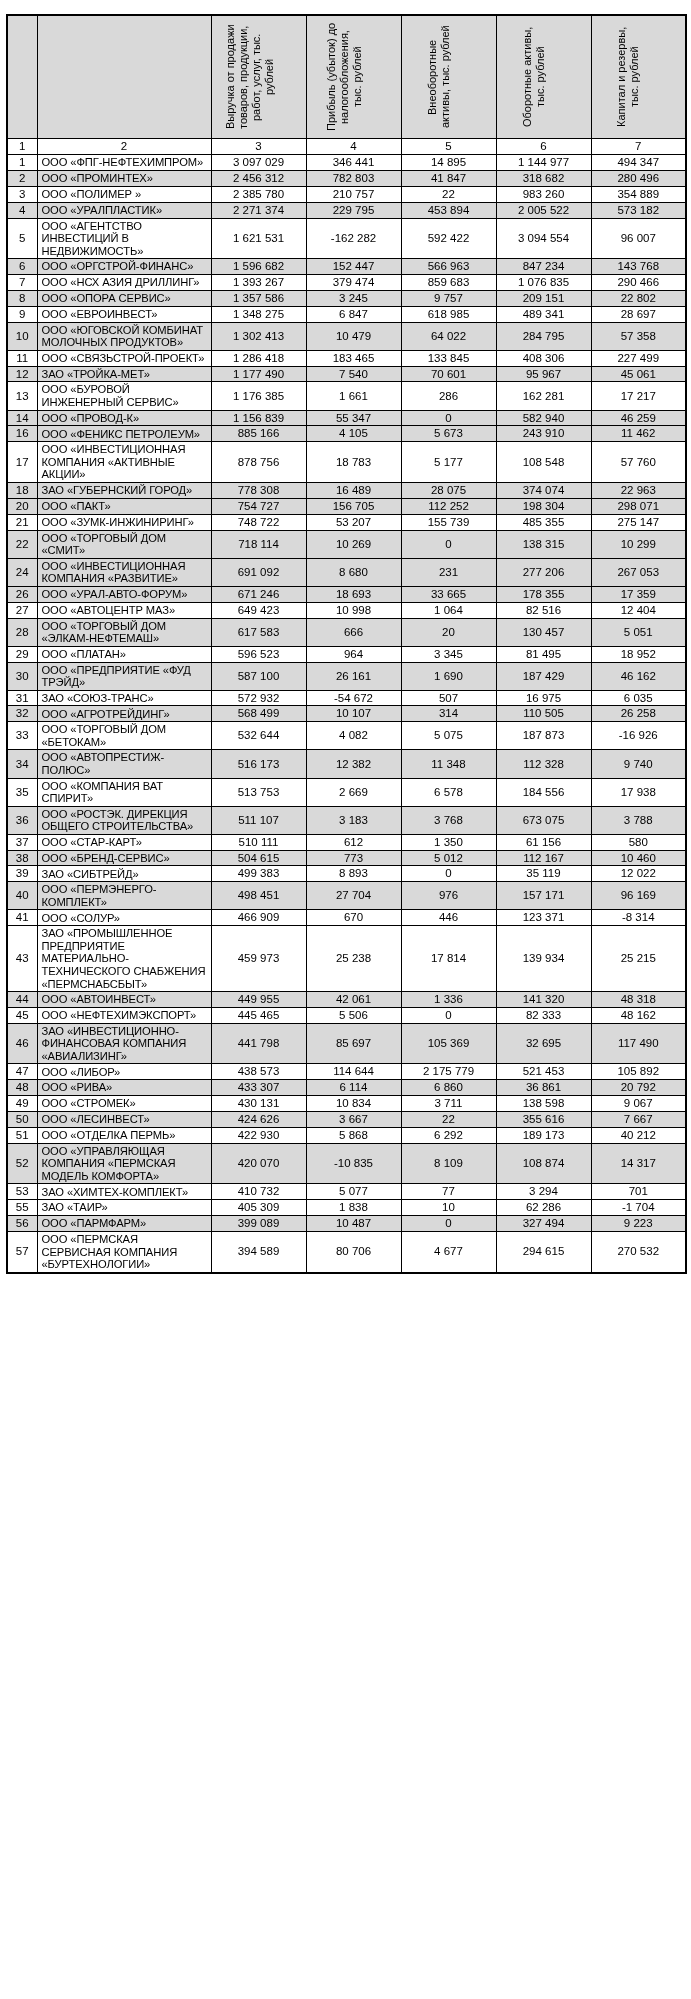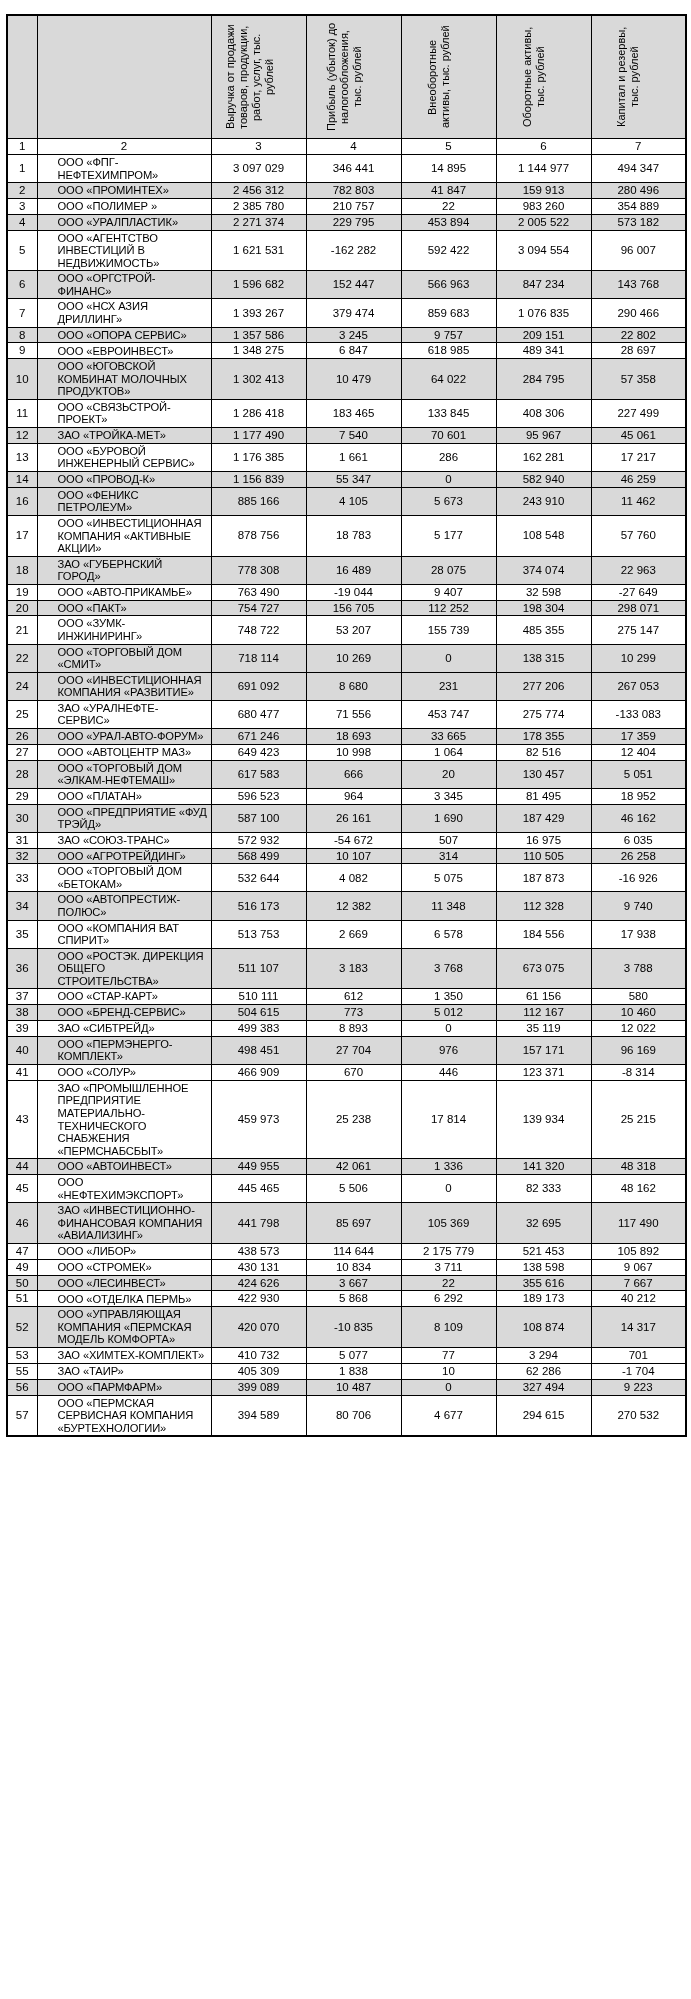--- a/index.html
+++ b/index.html
@@ -72,21 +72,21 @@
     height: 15px;
     padding: 0;
   }
   tr.data td.idx {
     text-align: center;
     font-size: 11.5px;
   }
   tr.data td.nm {
     text-align: left;
     font-size: 11.2px;
-    padding-left: 20px;
+    padding-left: 4px;
     letter-spacing: -0.1px;
   }
   tr.data td.val {
     text-align: center;
     font-size: 11.5px;
     white-space: nowrap;
   }
   tr.shade td { background: #d9d9d9; }
   tr.plain td { background: #ffffff; }
 </style>
@@ -133,21 +133,21 @@
           <td class="val">14 895</td>
           <td class="val">1 144 977</td>
           <td class="val">494 347</td>
         </tr>
         <tr class="data shade">
           <td class="idx">2</td>
           <td class="nm">ООО «ПРОМИНТЕХ»</td>
           <td class="val">2 456 312</td>
           <td class="val">782 803</td>
           <td class="val">41 847</td>
-          <td class="val">159 913</td>
+          <td class="val">318 682</td>
           <td class="val">280 496</td>
         </tr>
         <tr class="data plain">
           <td class="idx">3</td>
           <td class="nm">ООО «ПОЛИМЕР »</td>
           <td class="val">2 385 780</td>
           <td class="val">210 757</td>
           <td class="val">22</td>
           <td class="val">983 260</td>
           <td class="val">354 889</td>
@@ -271,29 +271,20 @@
         </tr>
         <tr class="data shade">
           <td class="idx">18</td>
           <td class="nm">ЗАО «ГУБЕРНСКИЙ ГОРОД»</td>
           <td class="val">778 308</td>
           <td class="val">16 489</td>
           <td class="val">28 075</td>
           <td class="val">374 074</td>
           <td class="val">22 963</td>
         </tr>
-        <tr class="data plain">
-          <td class="idx">19</td>
-          <td class="nm">ООО «АВТО-ПРИКАМЬЕ»</td>
-          <td class="val">763 490</td>
-          <td class="val">-19 044</td>
-          <td class="val">9 407</td>
-          <td class="val">32 598</td>
-          <td class="val">-27 649</td>
-        </tr>
         <tr class="data shade">
           <td class="idx">20</td>
           <td class="nm">ООО «ПАКТ»</td>
           <td class="val">754 727</td>
           <td class="val">156 705</td>
           <td class="val">112 252</td>
           <td class="val">198 304</td>
           <td class="val">298 071</td>
         </tr>
         <tr class="data plain">
@@ -316,29 +307,20 @@
         </tr>
         <tr class="data shade">
           <td class="idx">24</td>
           <td class="nm">ООО «ИНВЕСТИЦИОННАЯ КОМПАНИЯ «РАЗВИТИЕ»</td>
           <td class="val">691 092</td>
           <td class="val">8 680</td>
           <td class="val">231</td>
           <td class="val">277 206</td>
           <td class="val">267 053</td>
         </tr>
-        <tr class="data plain">
-          <td class="idx">25</td>
-          <td class="nm">ЗАО «УРАЛНЕФТЕ-СЕРВИС»</td>
-          <td class="val">680 477</td>
-          <td class="val">71 556</td>
-          <td class="val">453 747</td>
-          <td class="val">275 774</td>
-          <td class="val">-133 083</td>
-        </tr>
         <tr class="data shade">
           <td class="idx">26</td>
           <td class="nm">ООО «УРАЛ-АВТО-ФОРУМ»</td>
           <td class="val">671 246</td>
           <td class="val">18 693</td>
           <td class="val">33 665</td>
           <td class="val">178 355</td>
           <td class="val">17 359</td>
         </tr>
         <tr class="data plain">
@@ -514,20 +496,29 @@
         </tr>
         <tr class="data plain">
           <td class="idx">47</td>
           <td class="nm">ООО «ЛИБОР»</td>
           <td class="val">438 573</td>
           <td class="val">114 644</td>
           <td class="val">2 175 779</td>
           <td class="val">521 453</td>
           <td class="val">105 892</td>
         </tr>
+        <tr class="data shade">
+          <td class="idx">48</td>
+          <td class="nm">ООО «РИВА»</td>
+          <td class="val">433 307</td>
+          <td class="val">6 114</td>
+          <td class="val">6 860</td>
+          <td class="val">36 861</td>
+          <td class="val">20 792</td>
+        </tr>
         <tr class="data plain">
           <td class="idx">49</td>
           <td class="nm">ООО «СТРОМЕК»</td>
           <td class="val">430 131</td>
           <td class="val">10 834</td>
           <td class="val">3 711</td>
           <td class="val">138 598</td>
           <td class="val">9 067</td>
         </tr>
         <tr class="data shade">

